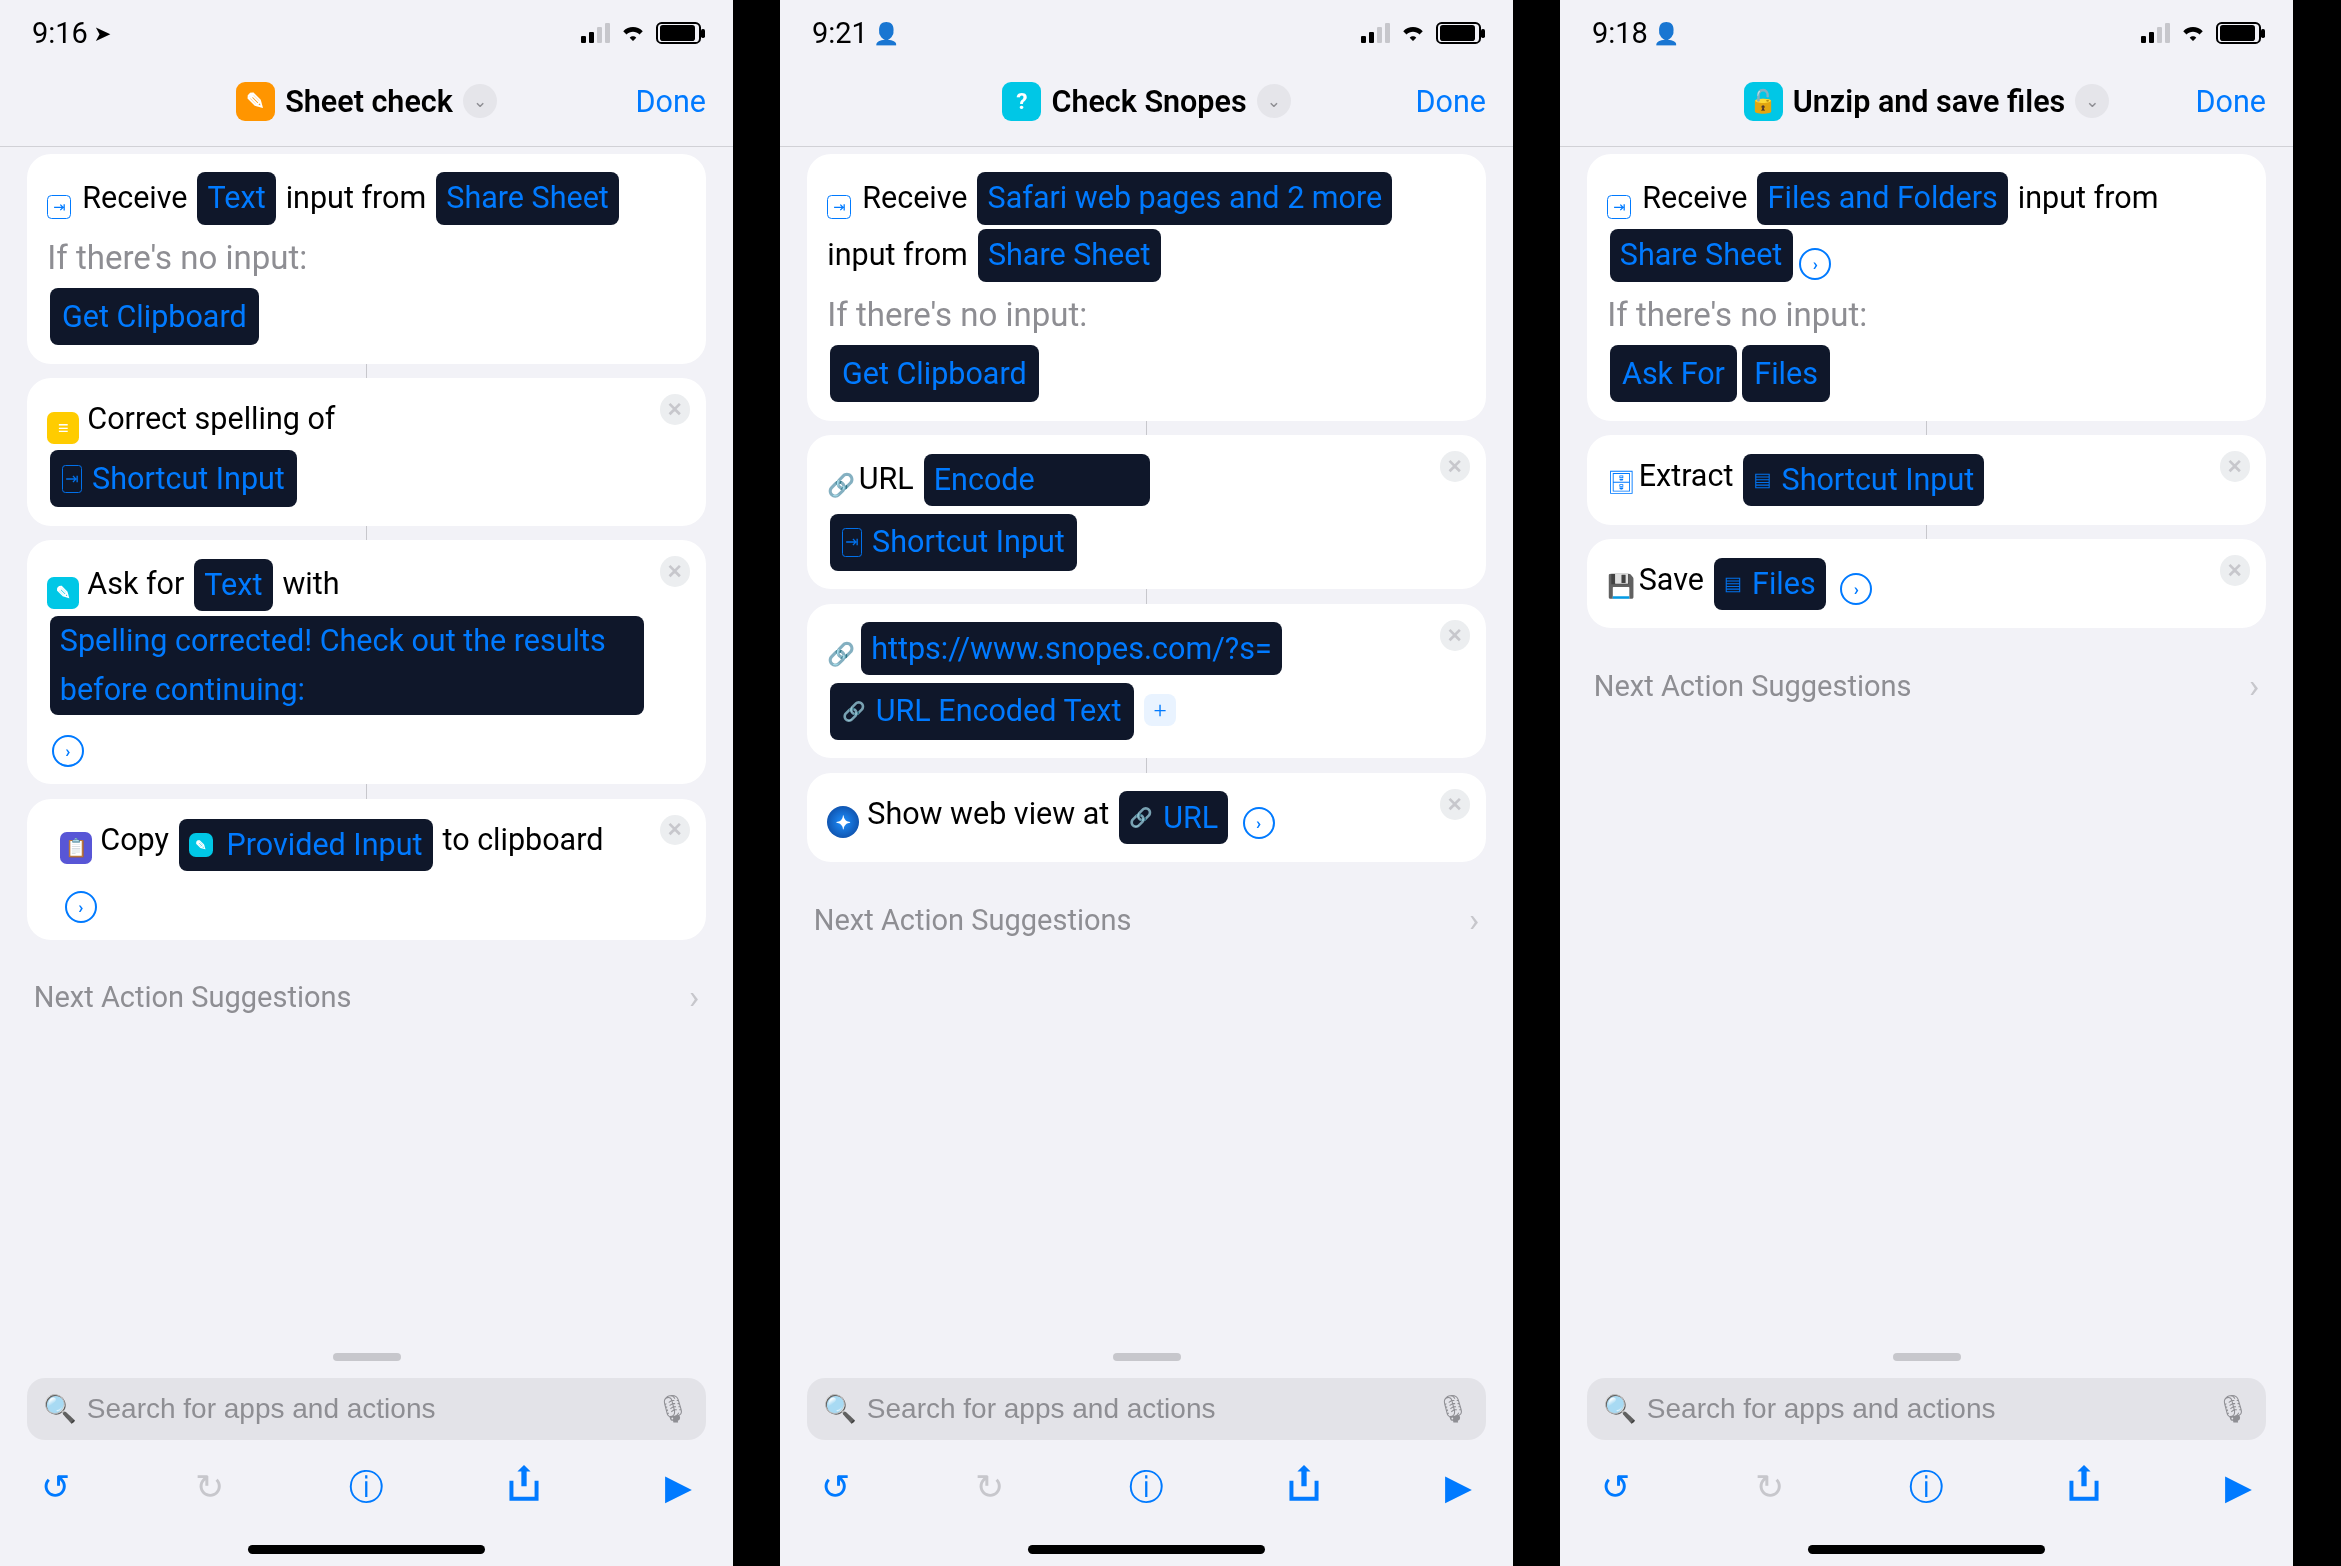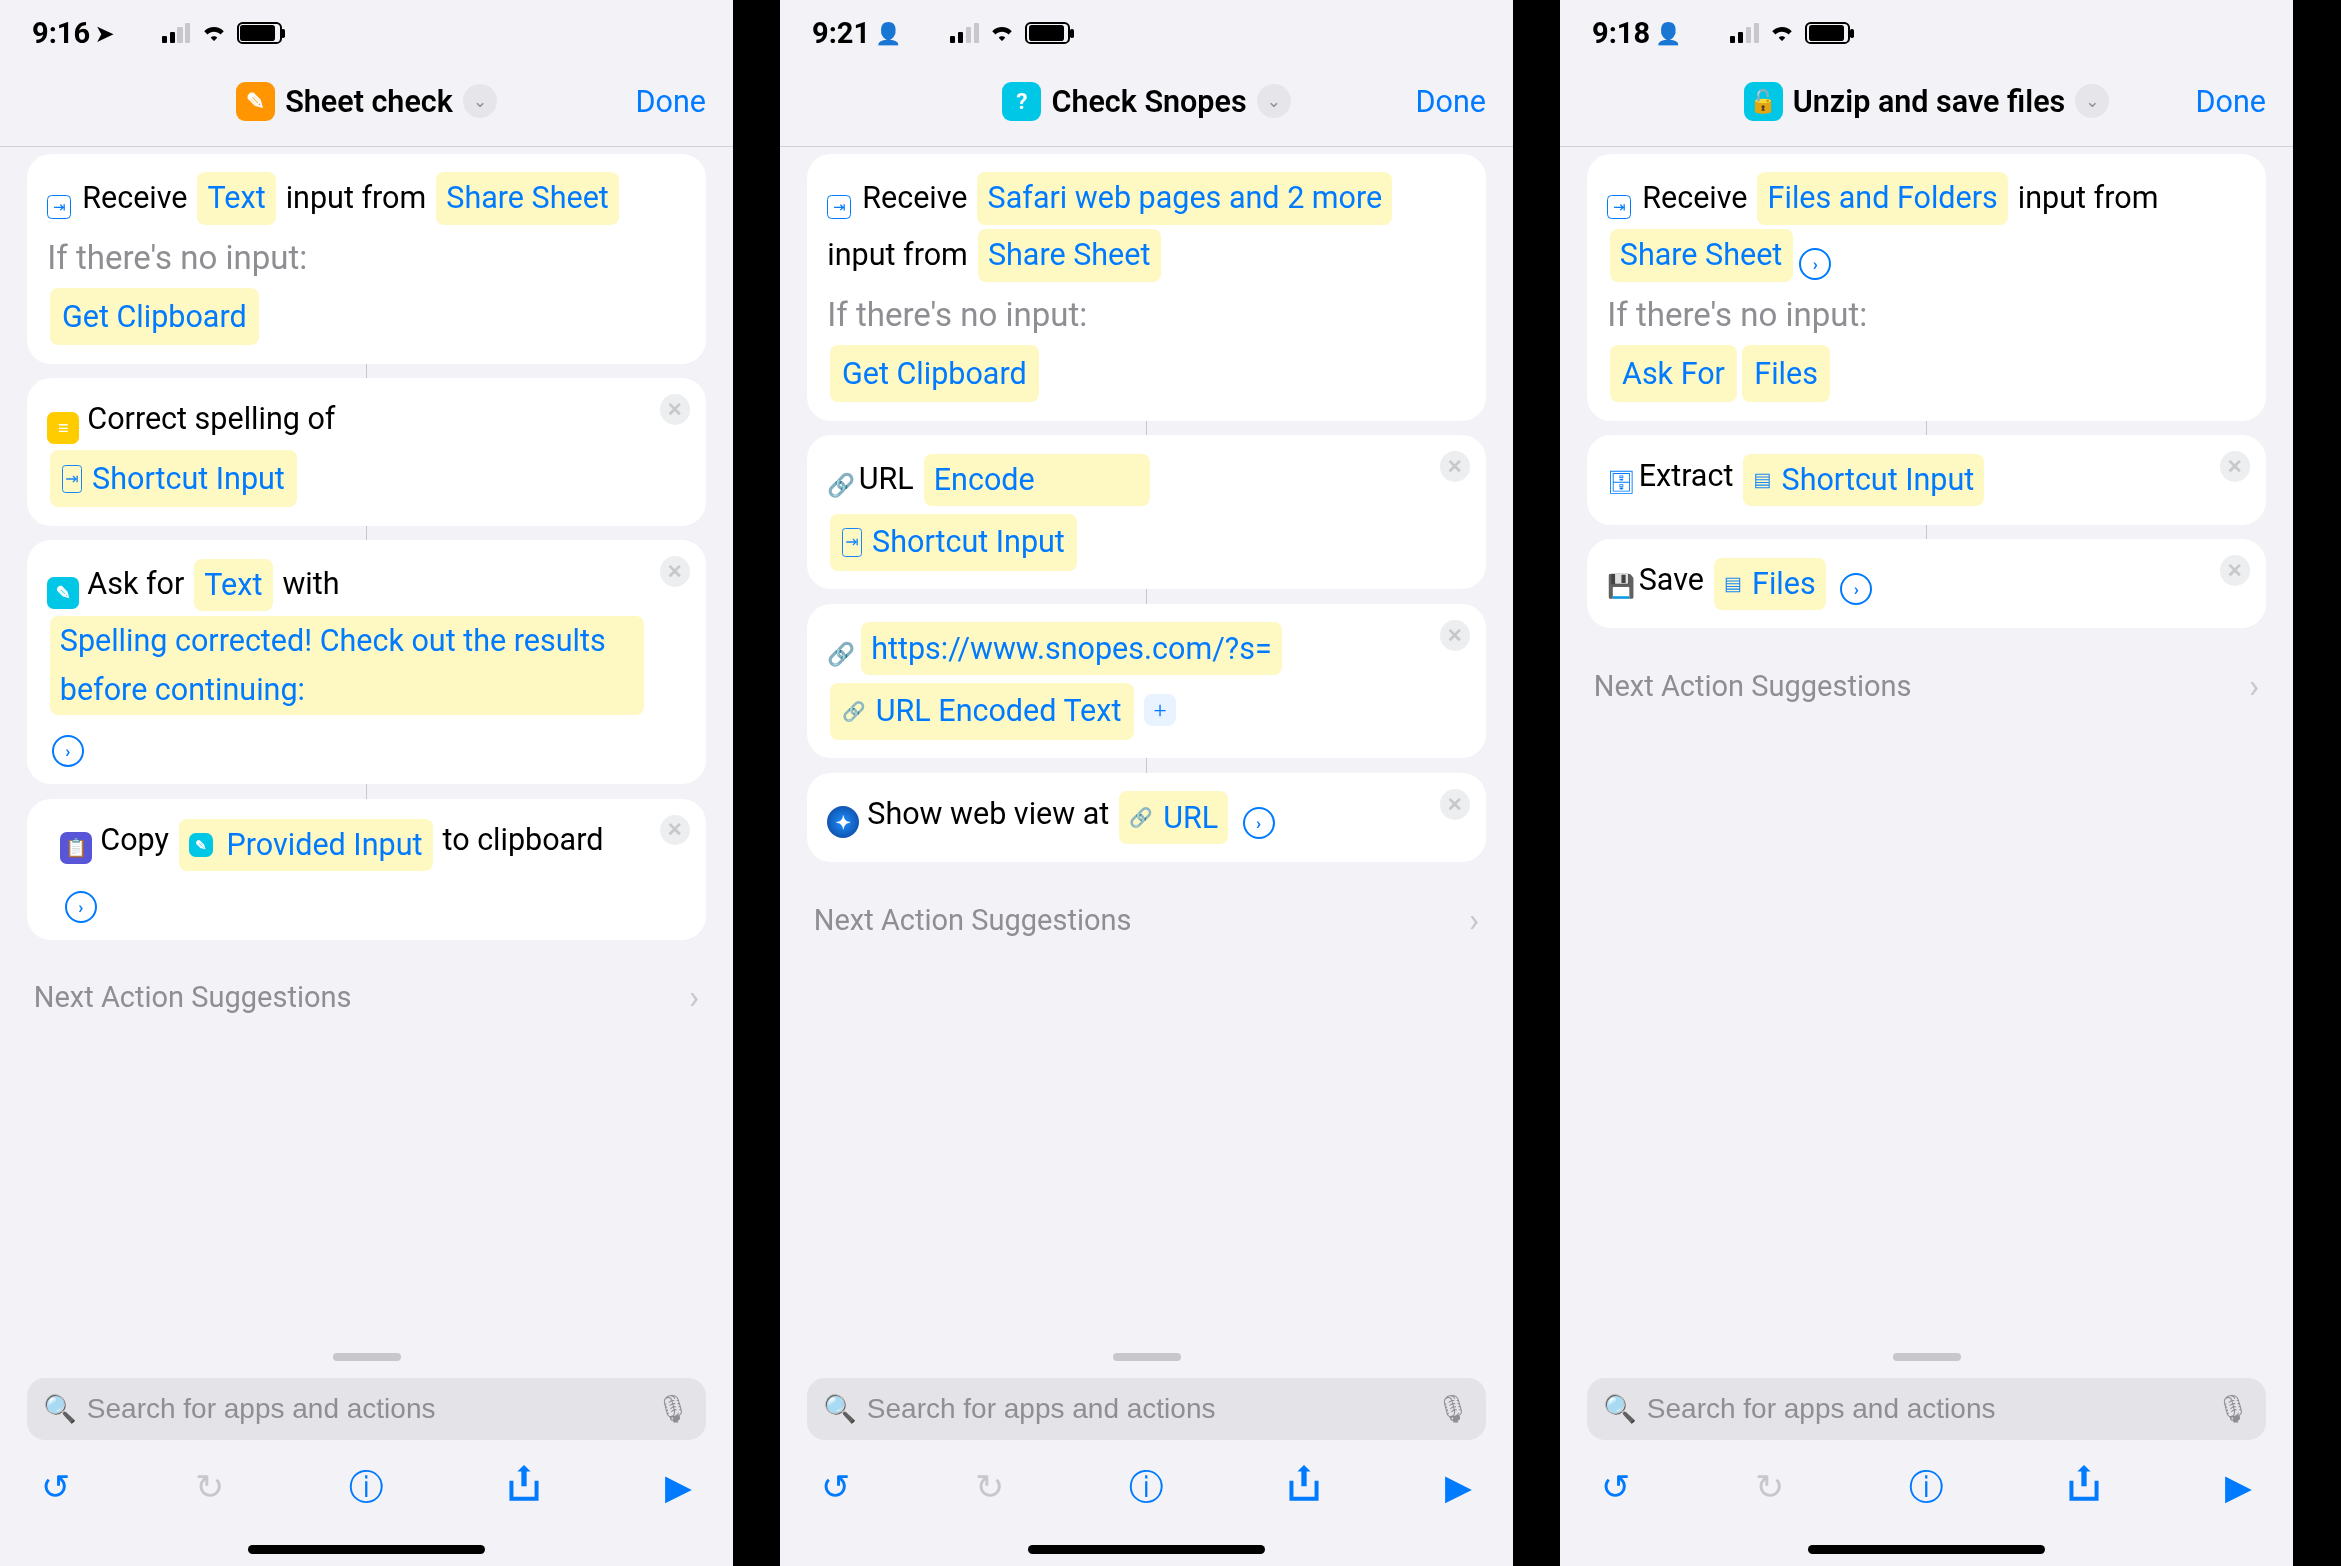--- a/index.html
+++ b/index.html
@@ -27,23 +27,24 @@
   .divider {
     width: 47px;
     height: 100%;
     background: #000;
   }
   
   .statusbar {
     height: 56px;
     display: flex;
     align-items: center;
+    justify-content: space-between;
     padding: 10.2px 32px 0;
     font-size: 29px;
-    font-weight: 700;
+    font-weight: 400;
     gap: 48px;
   }
   .statusbar-left { display:flex; align-items:center; gap:5.6px;}
   .statusbar-right { display:flex; align-items:center; gap:10.2px;}
   .status-glyph { font-size:22.6px; }
   
   .navhead {
     height: 90px;
     display:flex;
     align-items:center;
@@ -107,21 +108,21 @@
     color:#fff;font-size:18px;font-weight:700;
     vertical-align:-4.5px;
     margin-right:8px;
   }
   .plain-icon {
     display:inline-flex;width:28px;height:28px;align-items:center;justify-content:center;
     font-size:22.6px;color:#007aff;vertical-align:-3.4px;margin-right:3.4px;
   }
   .token {
     display:inline-block;
-    background:#fef9c3;
+    background:#0f172a;
     color:#007aff;
     border-radius:8px;
     padding:1.1px 10.2px;
     margin:2.3px 2.3px;
     font-weight:400;
   }
   .token-lg { padding:3.4px 12.4px; }
   .subtle { color:#8e8e93; font-size:33px; }
   .circle-chev {
     display:inline-flex;width:32px;height:32px;border:2.3px solid #007aff;border-radius:16px;

